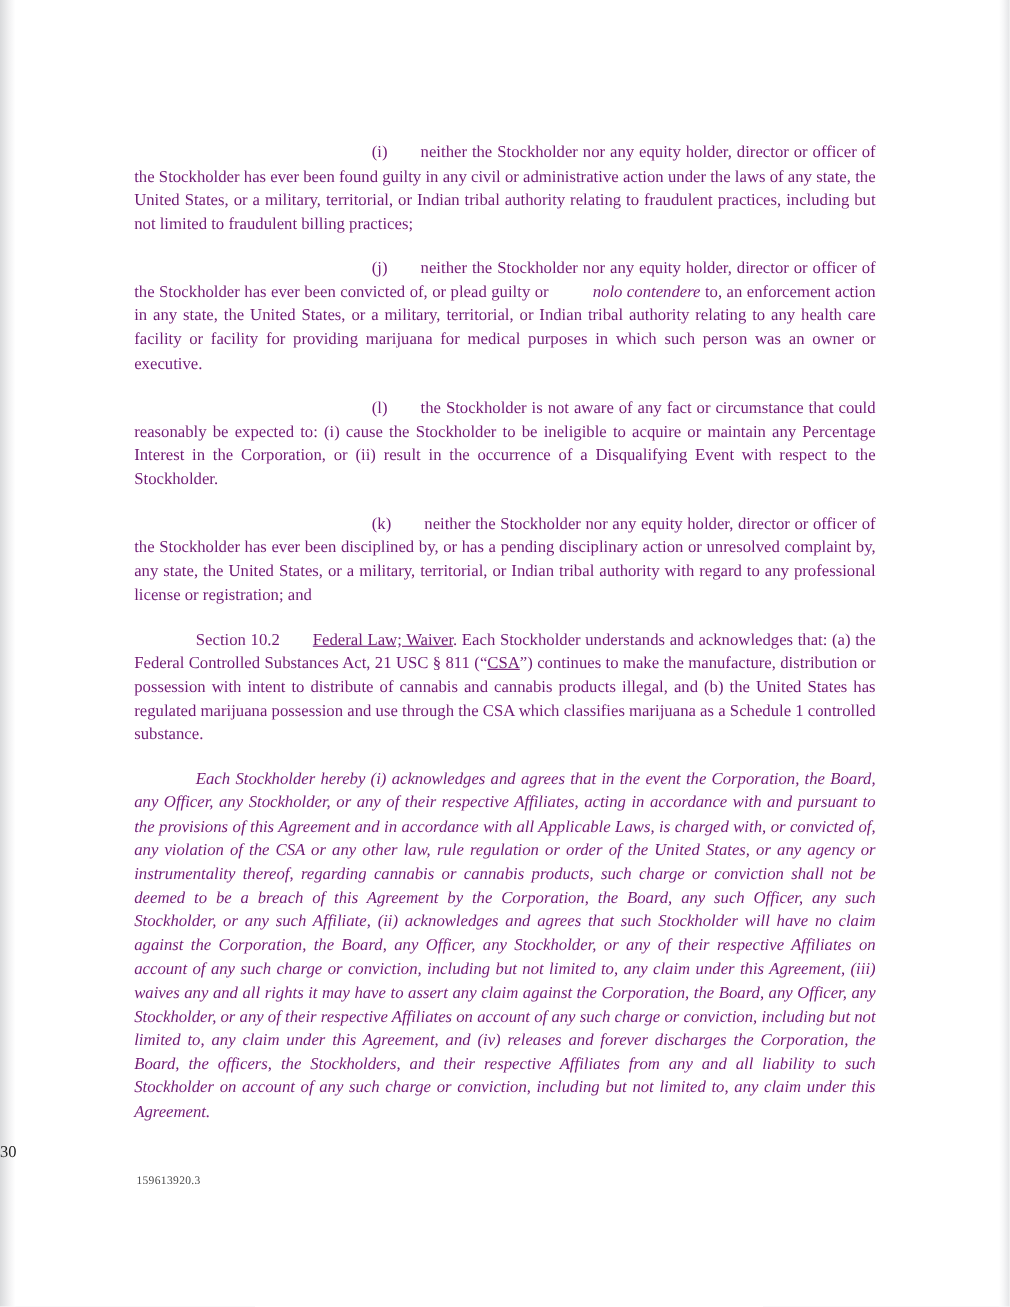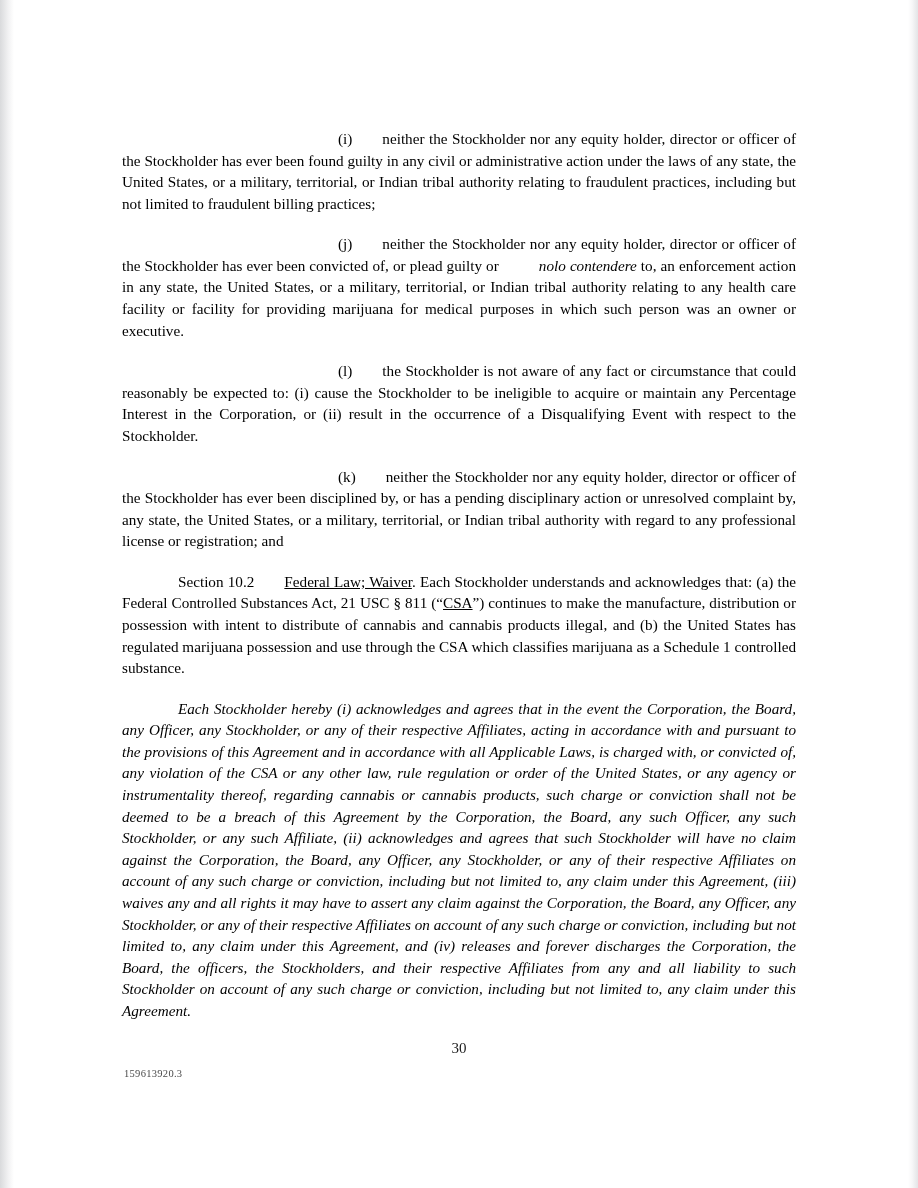--- a/index.html
+++ b/index.html
@@ -40,21 +40,21 @@
     left: 122px;
     top: 128px;
     width: 674px;
   }
   p {
     margin: 0 0 19px 0;
     font-size: 15.2px;
     line-height: 1.42;
     text-align: justify;
     text-justify: inter-word;
-    color: #000000;
+    color: #701a75;
   }
   .indent-sub {
     text-indent: 108px;
   }
   .indent-sec {
     text-indent: 56px;
   }
   .indent-para {
     text-indent: 56px;
     font-style: italic;
@@ -74,21 +74,20 @@
     margin-top: 30px;
     margin-bottom: 0;
     font-size: 15.2px;
     letter-spacing: 0.2px;
   }
   .footer-num {
     position: absolute;
     left: 0;
     right: 0;
     top: 1040px;
-    text-align: center;
     font-size: 15px;
   }
   .footer-code {
     position: absolute;
     left: 124px;
     top: 1068px;
     font-size: 10.5px;
     color: #4a4a4a;
     letter-spacing: 0.3px;
   }

